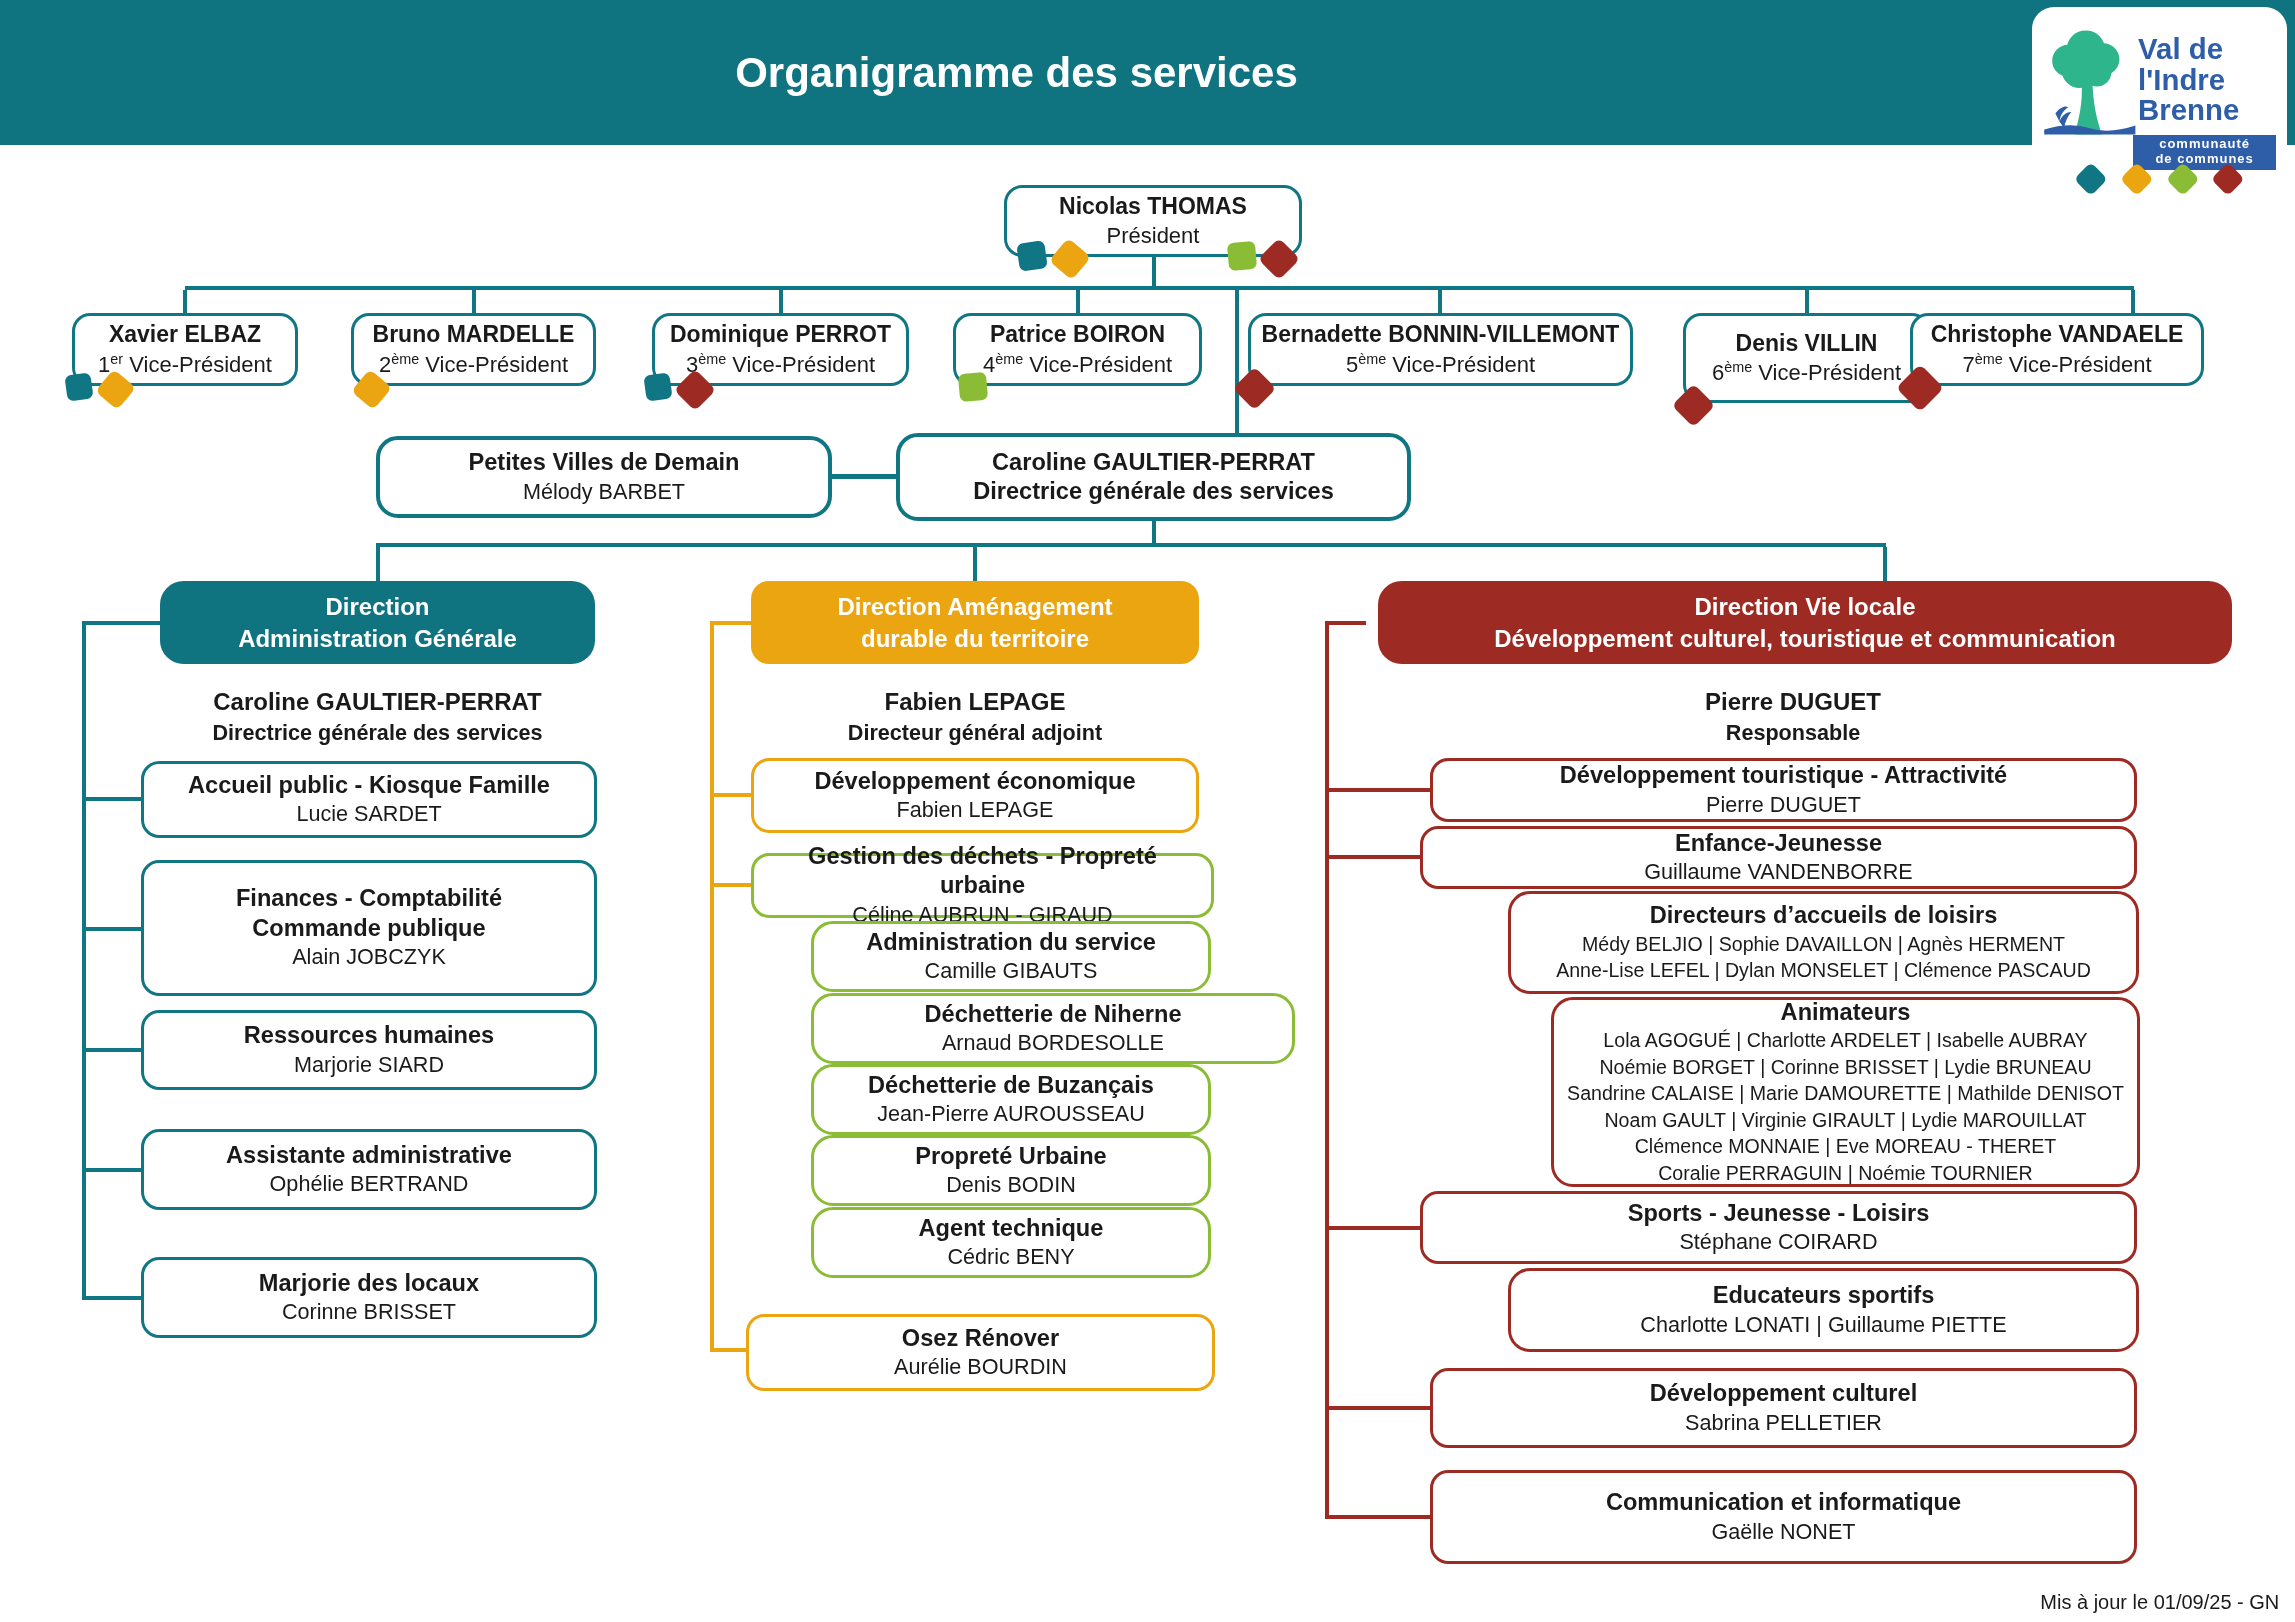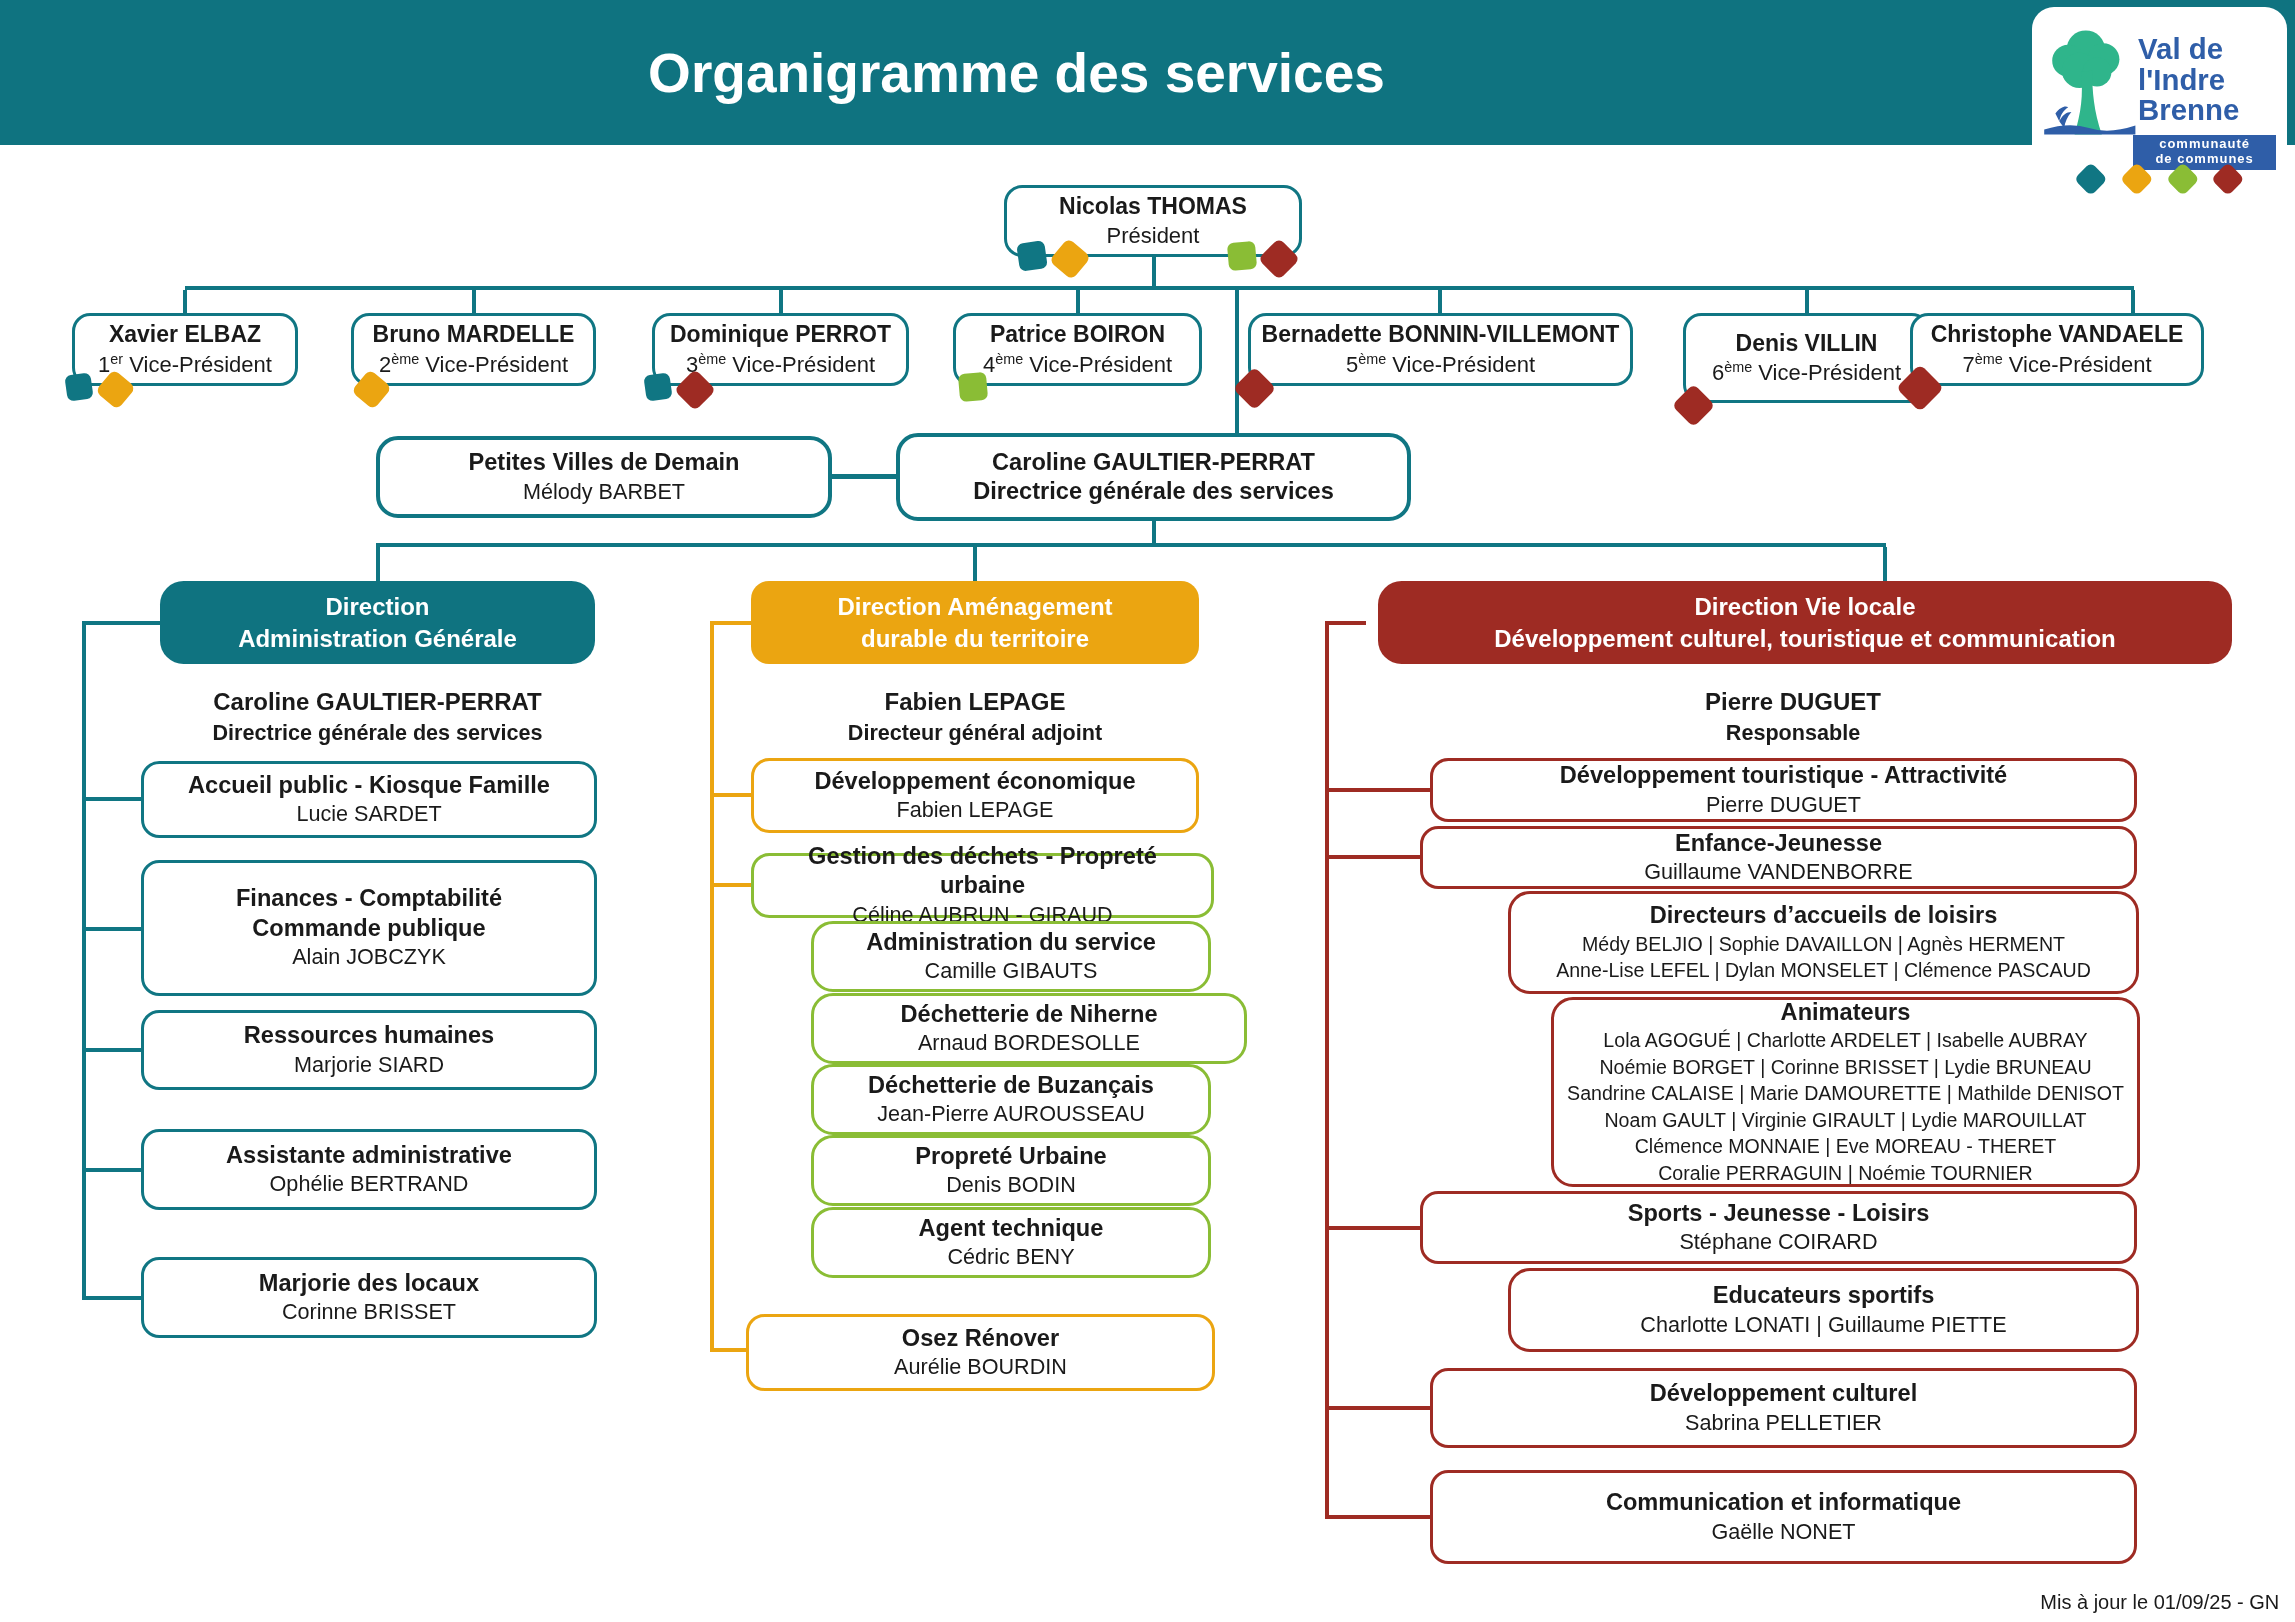--- a/index.html
+++ b/index.html
@@ -2,21 +2,21 @@
 <html style="font-size:10.5px"><head>
 <meta charset="utf-8">
 <style>
   html,body{margin:0;padding:0;background:#ffffff;}
   #canvas{position:relative;width:2295px;height:1623px;background:#ffffff;overflow:hidden;
           font-family:"Liberation Sans",sans-serif;color:#1a1a1a;}
 
   
   .header-bar{position:absolute;left:0;top:0;width:2295px;height:145px;background:#0F7380;}
   .page-title{position:absolute;left:0;right:262px;top:0;height:145px;display:flex;
-              align-items:center;justify-content:center;color:#ffffff;font-weight:bold;font-size:55px;}
+              align-items:center;justify-content:center;color:#ffffff;font-weight:bold;font-size:42px;}
 
   
   .logo-card{position:absolute;right:7.9px;top:6.5px;width:255px;height:178px;background:#ffffff;
              border-radius:22px;}
   .logo-text{position:absolute;left:106px;top:27.5px;color:#2F5EA8;font-weight:bold;font-size:29.4px;line-height:1.04;}
   .logo-banner{position:absolute;left:101px;top:128px;width:143px;height:35px;background:#2F5EA8;
                display:flex;flex-direction:column;align-items:center;justify-content:center;
                color:#ffffff;font-weight:bold;font-size:13px;line-height:1.15;letter-spacing:1px;}
   .logo-diamonds{position:absolute;left:0;top:160px;width:255px;display:flex;justify-content:center;gap:22px;}
   .logo-diamonds .dmd{width:23.6px;height:23.6px;border-radius:5.9px;transform:rotate(45deg);}
@@ -227,21 +227,21 @@
     <div class="person">Fabien LEPAGE</div>
   </div>
   <div class="box b-green r28" style="left:751px;top:853px;width:463px;height:65px;">
     <div class="title">Gestion des déchets - Propreté urbaine</div>
     <div class="person">Céline AUBRUN - GIRAUD</div>
   </div>
   <div class="box b-green r34" style="left:811px;top:921px;width:400px;height:71px;">
     <div class="title">Administration du service</div>
     <div class="person">Camille GIBAUTS</div>
   </div>
-  <div class="box b-green r34" style="left:811px;top:993px;width:436px;height:71px;">
+  <div class="box b-green r34" style="left:811px;top:993px;width:484px;height:71px;">
     <div class="title">Déchetterie de Niherne</div>
     <div class="person">Arnaud BORDESOLLE</div>
   </div>
   <div class="box b-green r34" style="left:811px;top:1064px;width:400px;height:71px;">
     <div class="title">Déchetterie de Buzançais</div>
     <div class="person">Jean-Pierre AUROUSSEAU</div>
   </div>
   <div class="box b-green r34" style="left:811px;top:1135px;width:400px;height:71px;">
     <div class="title">Propreté Urbaine</div>
     <div class="person">Denis BODIN</div>

